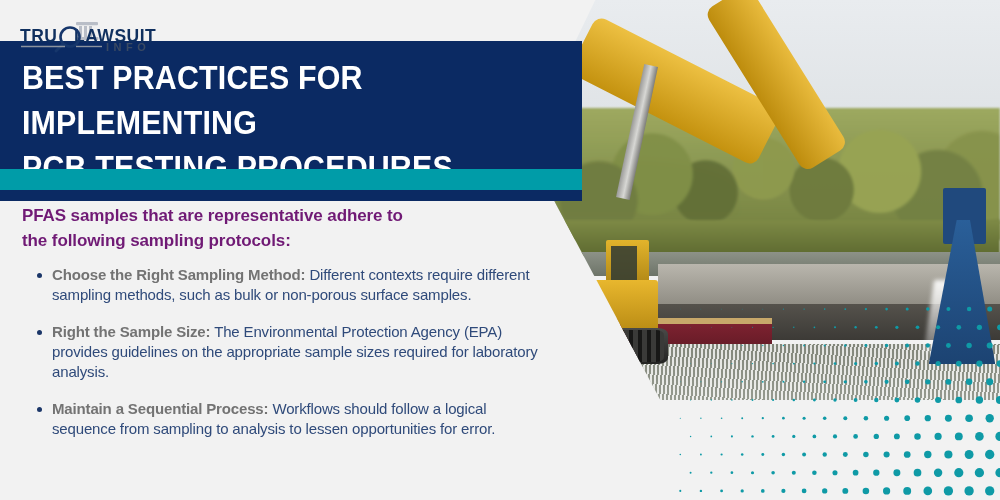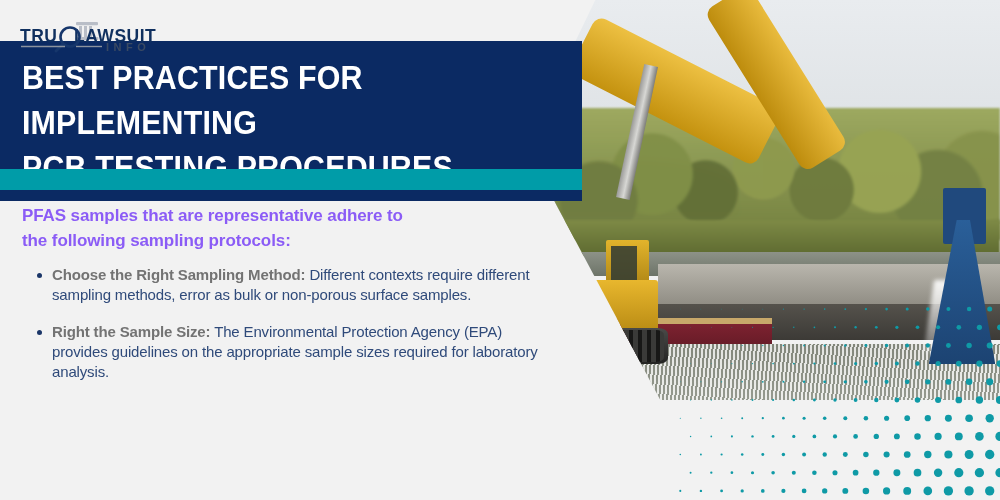--- a/index.html
+++ b/index.html
@@ -121,21 +121,21 @@
     background:#009ca8;
   }
 
   
   .logo{ position:absolute; left:18px; top:20px; width:160px; height:35px; }
   .logo svg{ display:block; }
 
   
   .lead{
     position:absolute; left:22px; top:203px; width:500px;
-    color:#8b5cf6; font-weight:bold; font-size:17px; line-height:25px;
+    color:#701a75; font-weight:bold; font-size:17px; line-height:25px;
     letter-spacing:-.1px;
     white-space:pre-line;
   }
   .bullets{ position:absolute; left:34px; top:265px; width:520px; }
   .bullet{ position:relative; padding-left:18px; margin-bottom:17px; }
   .bullet .dot{
     position:absolute; left:3px; top:8px; width:5px; height:5px;
     border-radius:50%; background:#1b3668;
   }
   .bullet .txt{
@@ -391,22 +391,28 @@
   </svg>
 </div>
 
 <div class="lead">PFAS samples that are representative adhere to
 the following sampling protocols:</div>
 
 <div class="bullets">
   <div class="bullet">
     <span class="dot"></span>
     <div class="txt">
-      <b>Choose the Right Sampling Method:</b><span> Different contexts require different sampling methods, error as bulk or non-porous surface samples.</span>
+      <b>Choose the Right Sampling Method:</b><span> Different contexts require different sampling methods, such as bulk or non-porous surface samples.</span>
     </div>
   </div>
   <div class="bullet">
     <span class="dot"></span>
     <div class="txt">
       <b>Right the Sample Size:</b><span> The Environmental Protection Agency (EPA) provides guidelines on the appropriate sample sizes required for laboratory analysis.</span>
     </div>
   </div>
+  <div class="bullet">
+    <span class="dot"></span>
+    <div class="txt">
+      <b>Maintain a Sequential Process:</b><span> Workflows should follow a logical sequence from sampling to analysis to lessen opportunities for error.</span>
+    </div>
+  </div>
 </div>
 
 </body></html>

